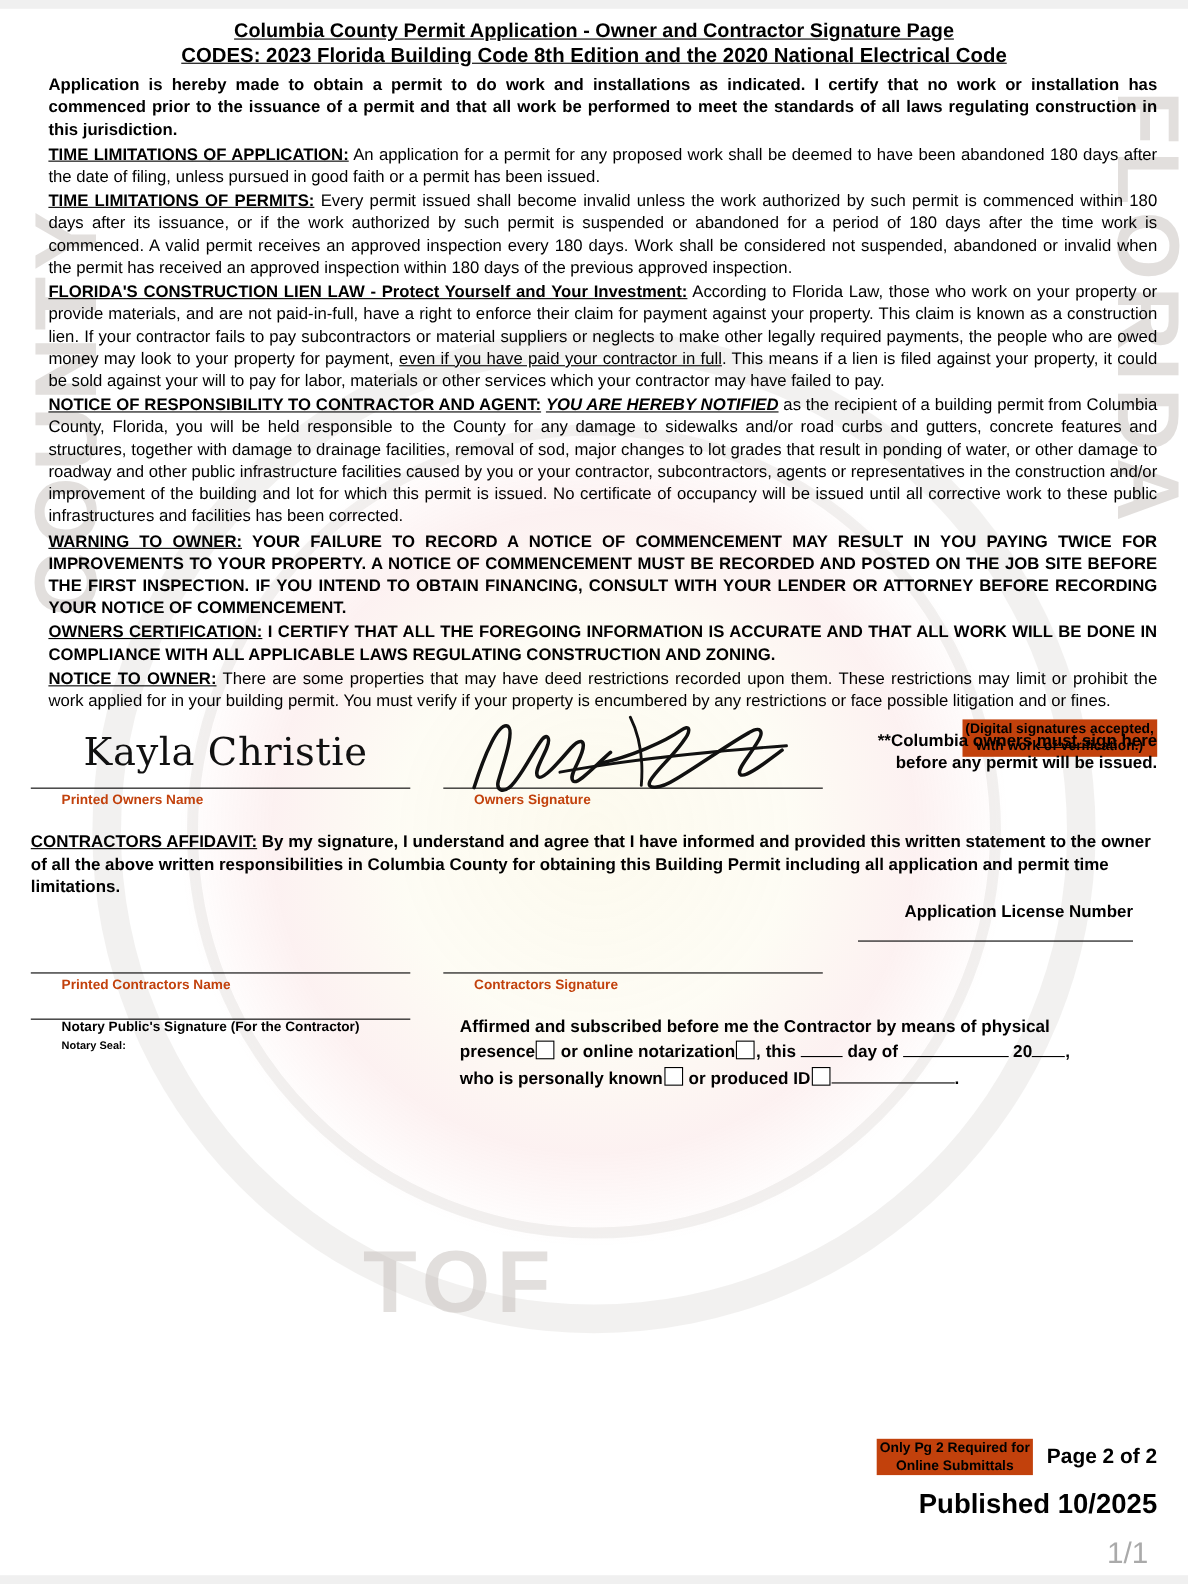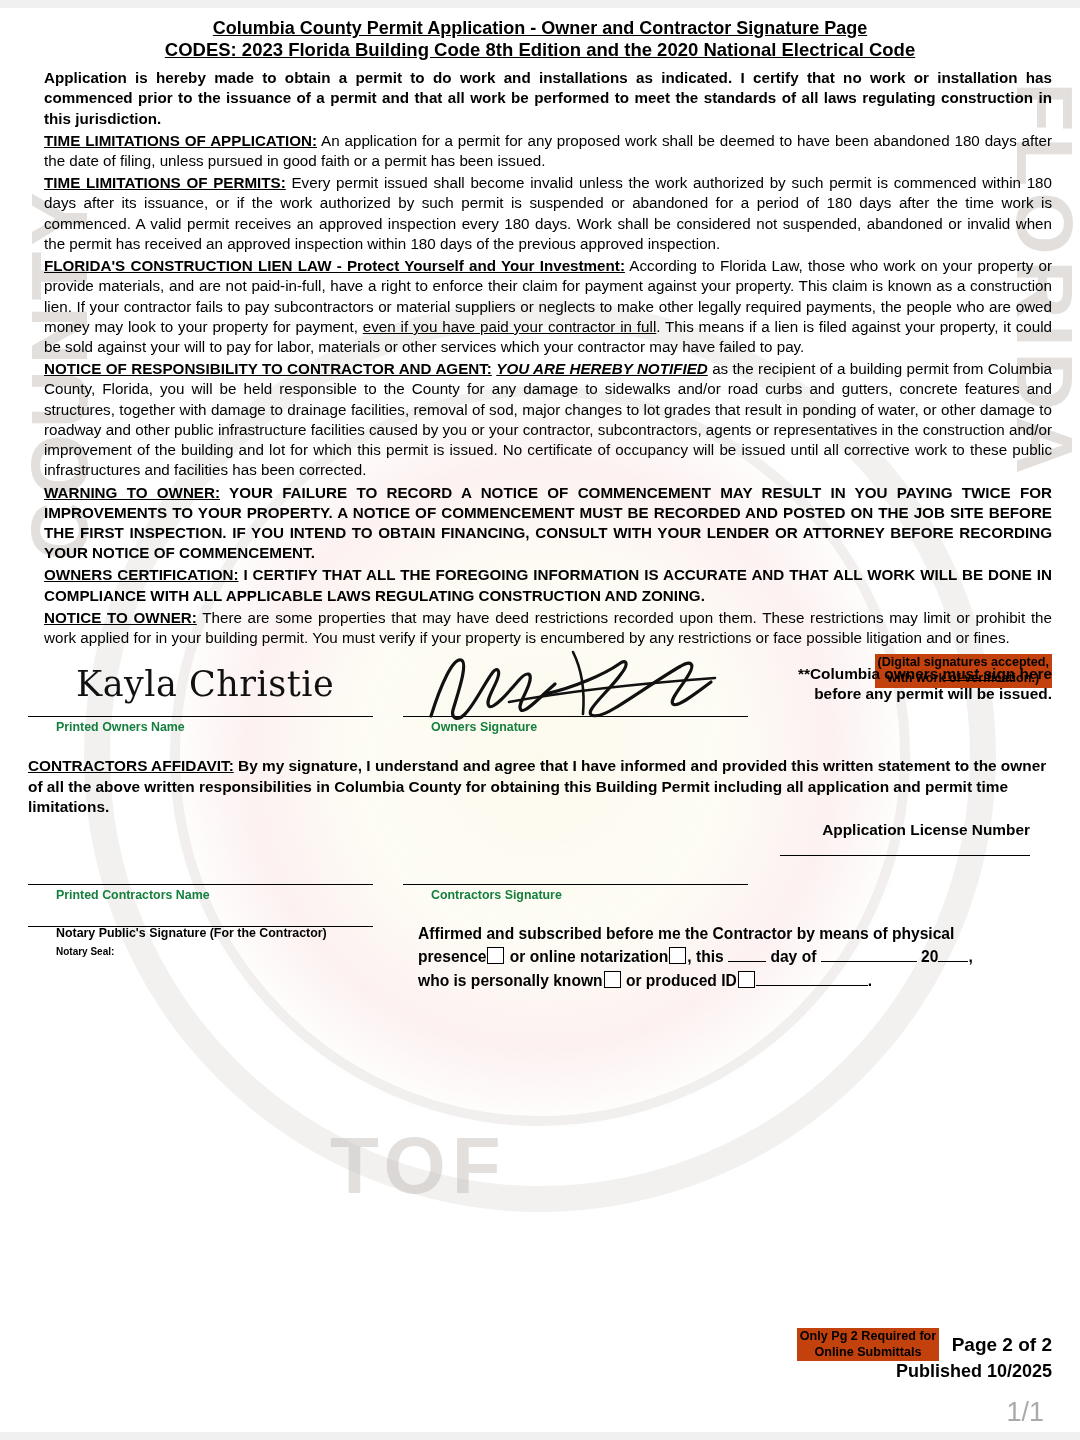--- a/index.html
+++ b/index.html
@@ -126,21 +126,21 @@
     position: absolute;
     border-bottom: 1.6px solid #000;
     height: 0;
   }
   .line-owner-print { left: 0px; top: 62px; width: 345px; }
   .line-owner-sig { left: 375px; top: 62px; width: 345px; }
   .lbl {
     position: absolute;
     font-size: 12.4px;
     font-weight: bold;
-    color: #15803d;
+    color: #c2410c;
   }
   .lbl-owner-print { left: 28px; top: 66px; }
   .lbl-owner-sig { left: 403px; top: 66px; }
 
   .owner-scribble {
     position: absolute;
     left: 395px;
     top: -10px;
     width: 320px;
     height: 90px;
@@ -237,23 +237,23 @@
     margin-right: 8px;
     padding: 1px 3px;
   }
   .footer .pg {
     display: inline-block;
     font-size: 19px;
     font-weight: bold;
     vertical-align: middle;
   }
   .footer .pub {
-    font-size: 18px;
-    font-weight: bold;
-    margin-top: 0;
+    font-size: 25px;
+    font-weight: bold;
+    margin-top: 12px;
   }
   .pagecount {
     position: absolute;
     right: 36px;
     bottom: 12px;
     font-size: 27px;
     color: #aaa;
     z-index: 3;
   }
   .topbar { position: absolute; left:0; top:0; width: 1080px; height: 8px; background: #f0f0f0; }

